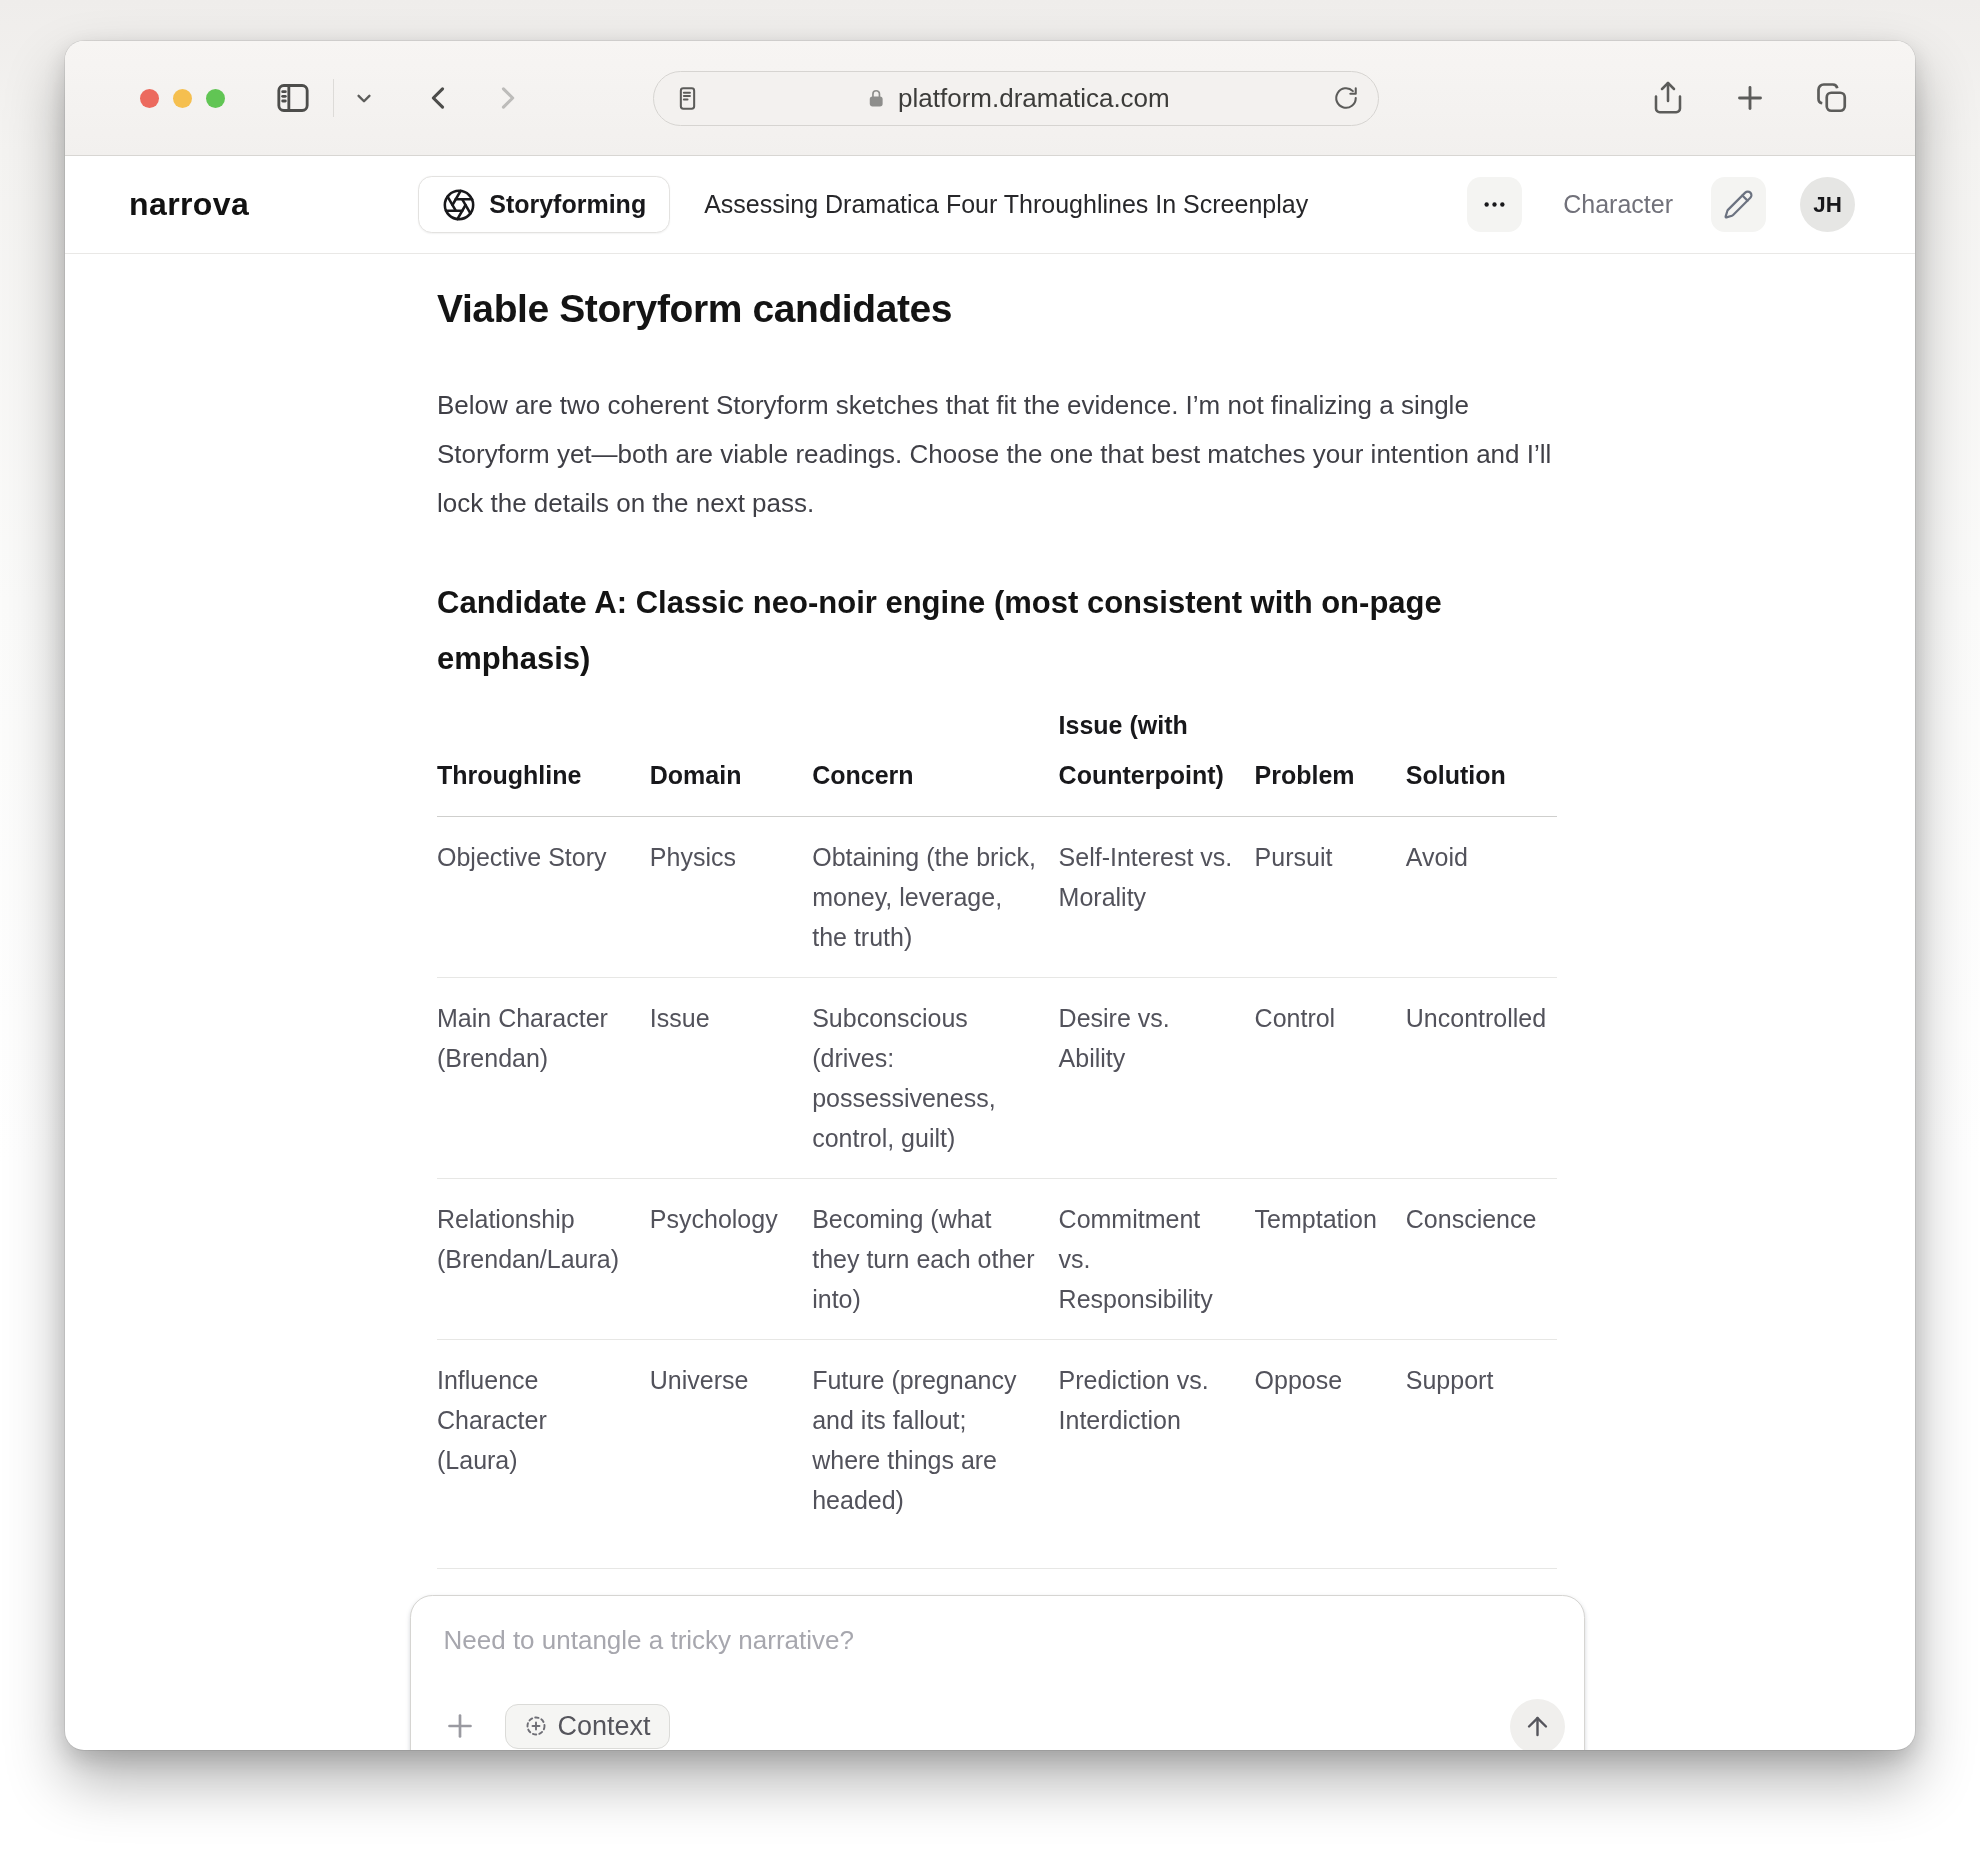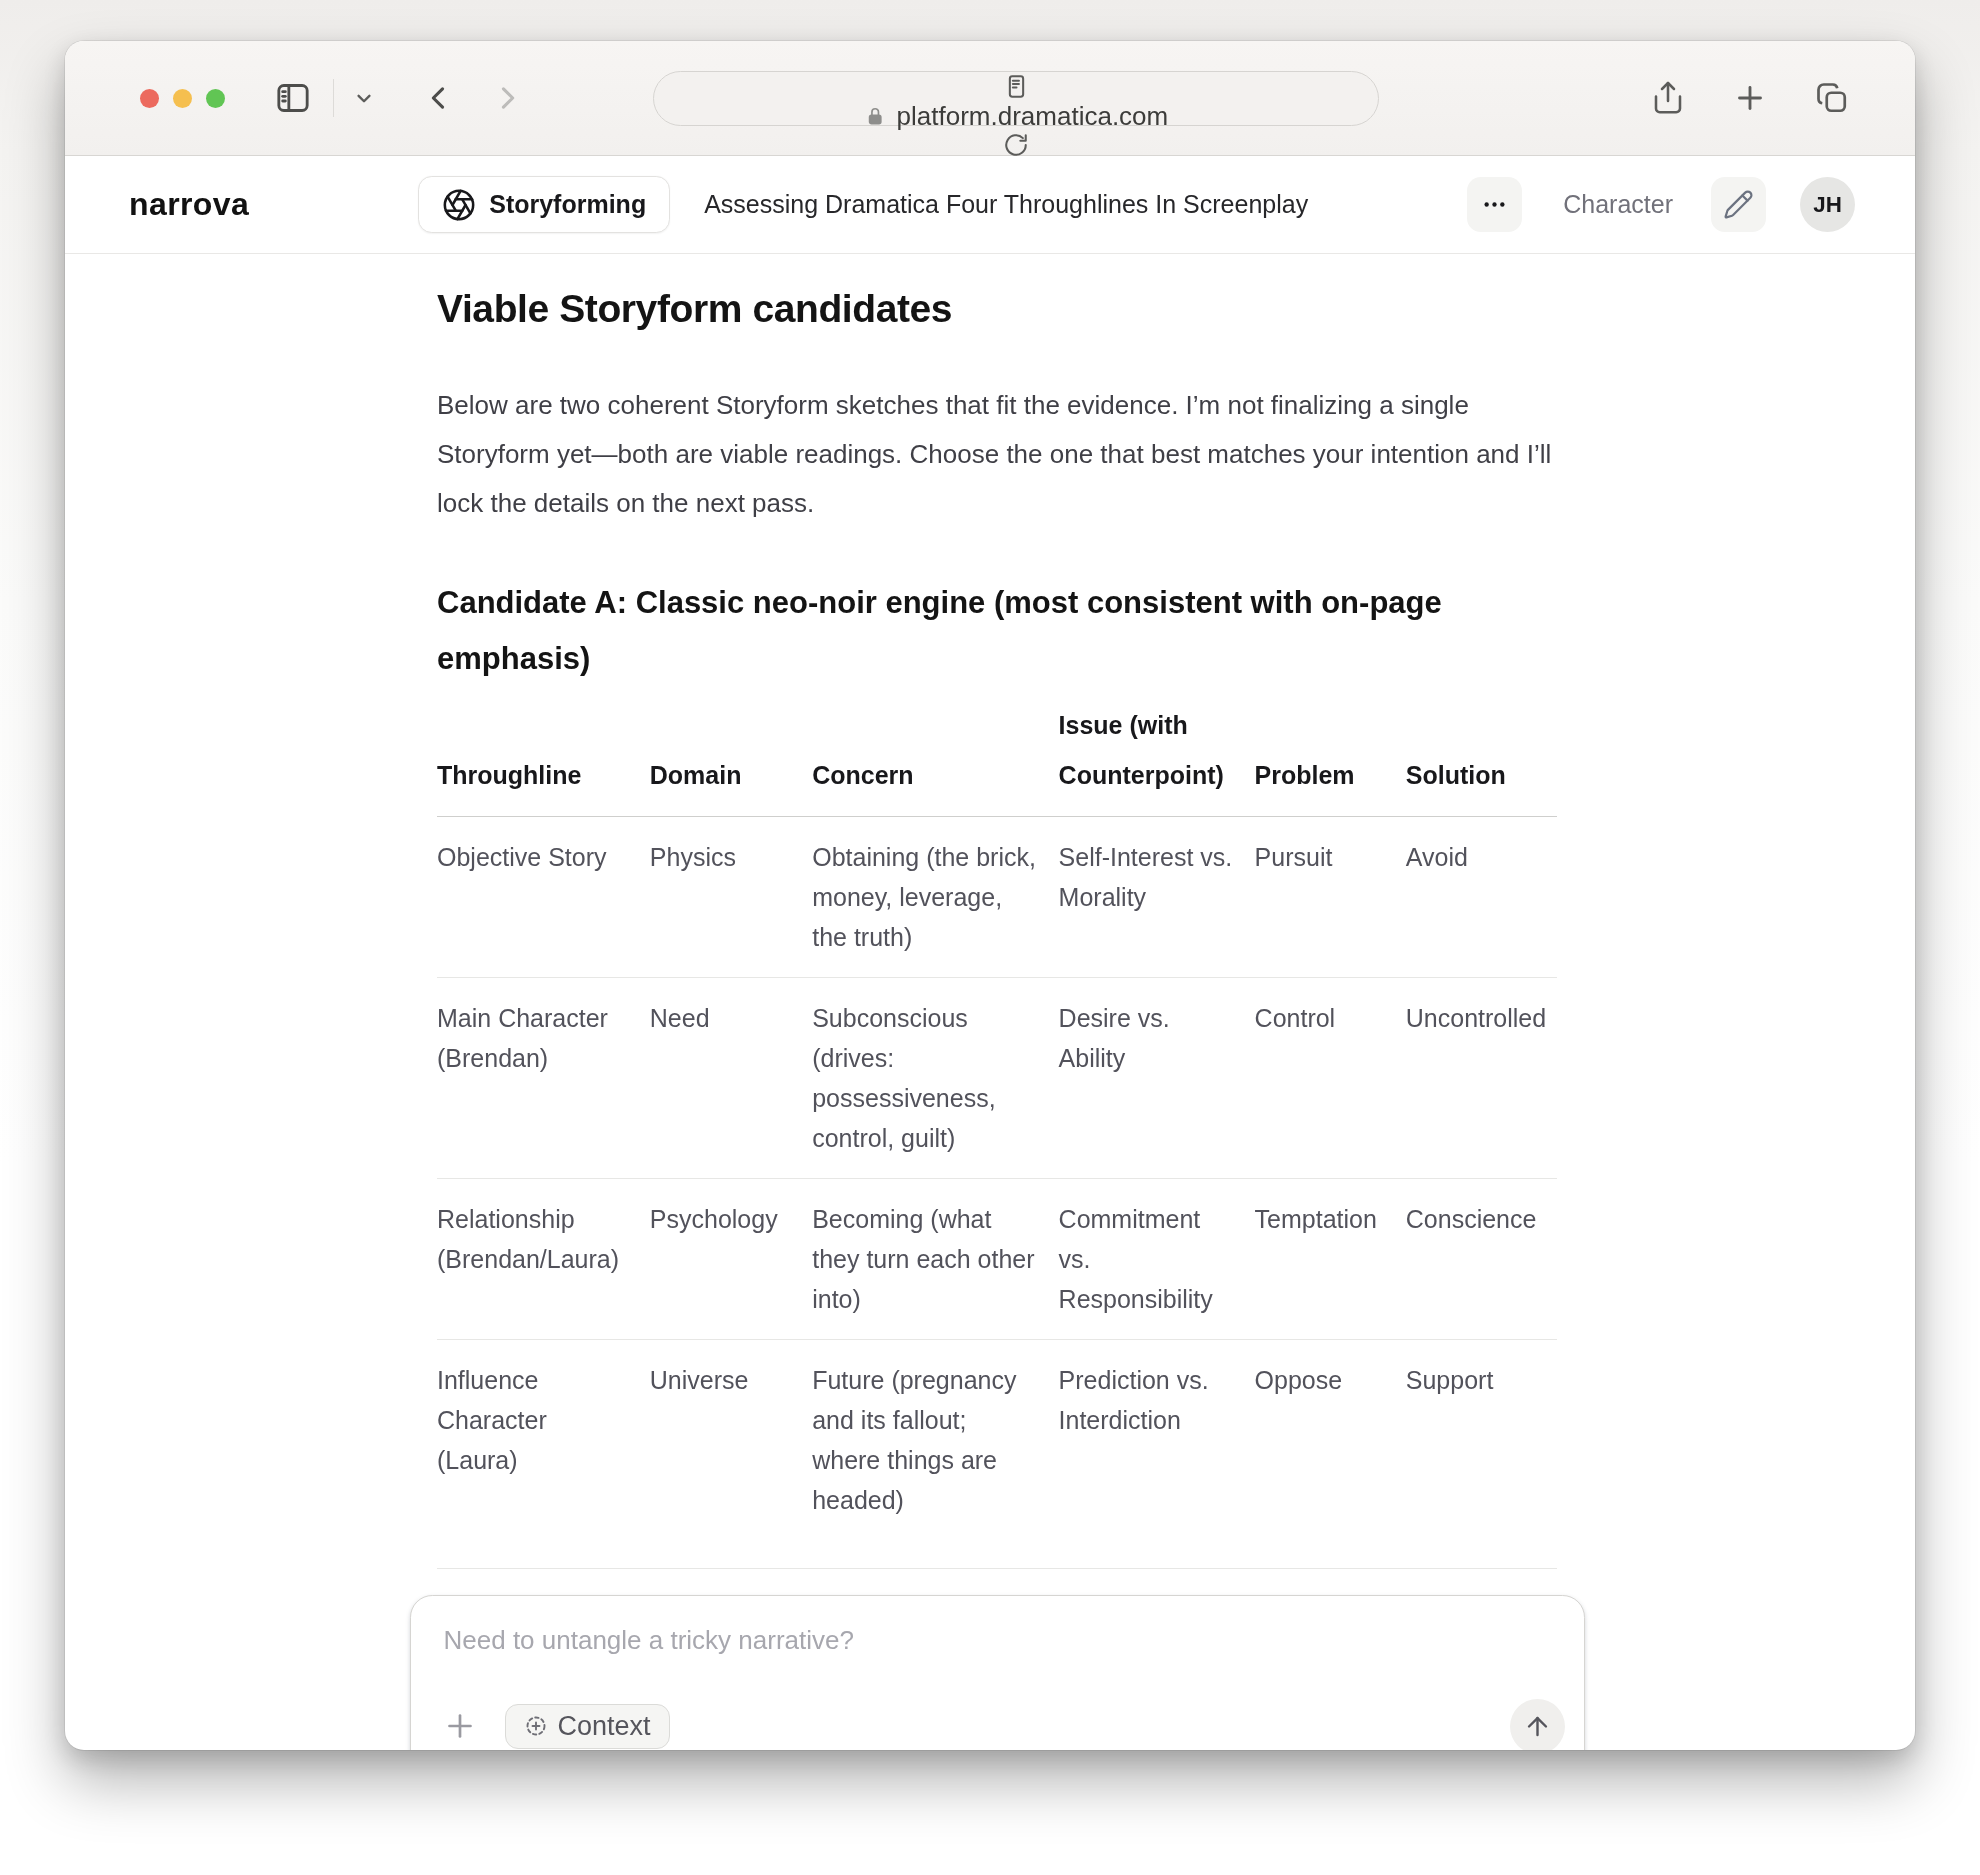--- a/index.html
+++ b/index.html
@@ -28,21 +28,21 @@
   .dot { width: 19px; height: 19px; border-radius: 50%; }
   .chrome svg { display: block; }
   .tool { background: none; border: none; cursor: default; display: flex; align-items: center; }
   .icon-dark { color: #4d4d4b; }
   .icon-mid { color: #5c5c5a; }
   .icon-dim { color: #bdbcba; }
   .vdivider { width: 0.9px; height: 38px; background: #dddbd8; margin: 0 17px 0 20.6px; }
 
   .urlbar {
     display: flex; align-items: center; height: 55px; width: 726px; margin-left: 129px;
-    background: #f3f1ef; border: 0.9px solid #d6d4d1; border-radius: 27.5px; padding: 0 19px; flex-direction: column;
+    background: #f3f1ef; border: 0.9px solid #d6d4d1; border-radius: 27.5px; padding: 0 19px;
   }
   .urlbar .center { flex: 1; display: flex; align-items: center; justify-content: center; gap: 10.3px; }
   .url-text { font-size: 26px; color: #3c3c3a; }
   .chrome-right { margin-left: auto; display: flex; align-items: center; gap: 46px; margin-right: 31px; }
 
   
   .app-header {
     height: 98px; display: flex; align-items: center;
     padding: 0 60px 0 64px; border-bottom: 0.9px solid #e9e8e6; background: #ffffff;
   }
@@ -264,21 +264,21 @@
           <tr>
             <td>Objective Story</td>
             <td>Physics</td>
             <td>Obtaining (the brick, money, leverage, the truth)</td>
             <td>Self-Interest vs. Morality</td>
             <td>Pursuit</td>
             <td>Avoid</td>
           </tr>
           <tr>
             <td>Main Character (Brendan)</td>
-            <td>Need</td>
+            <td>Issue</td>
             <td>Subconscious (drives: possessiveness, control, guilt)</td>
             <td>Desire vs. Ability</td>
             <td>Control</td>
             <td>Uncontrolled</td>
           </tr>
           <tr>
             <td>Relationship (Brendan/Laura)</td>
             <td>Psychology</td>
             <td>Becoming (what they turn each other into)</td>
             <td>Commitment vs. Responsibility</td>

